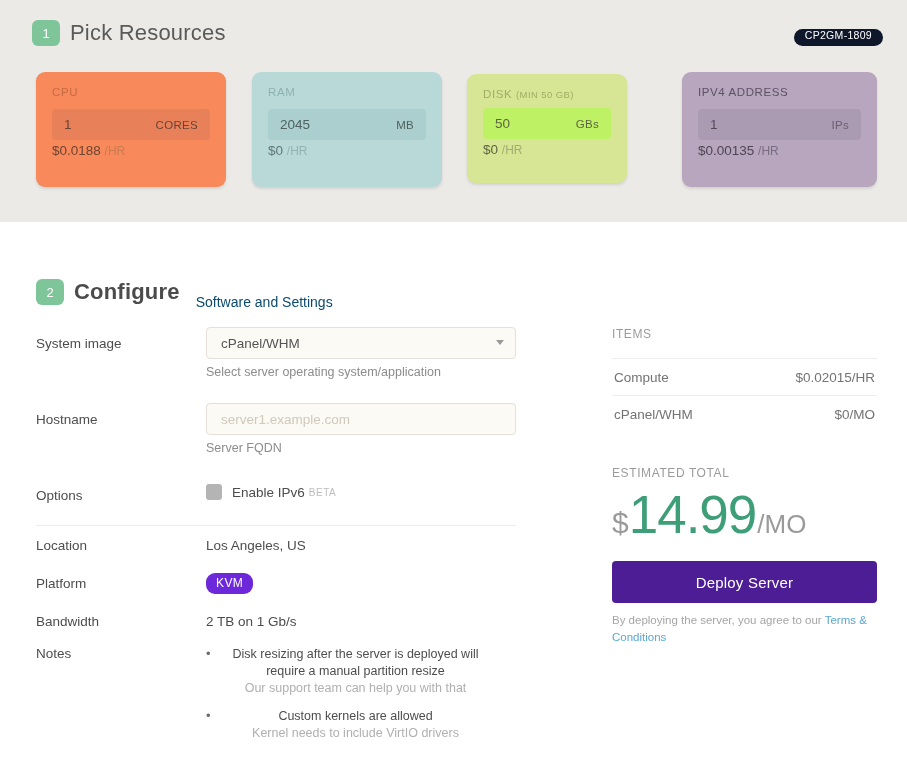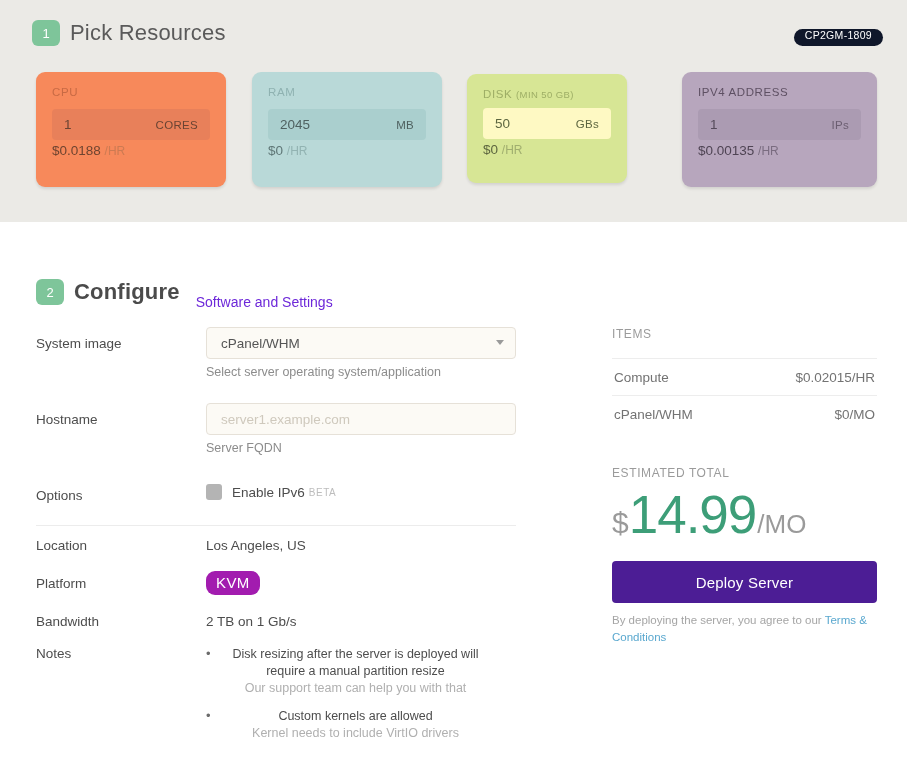--- a/index.html
+++ b/index.html
@@ -38,21 +38,21 @@
   }
   .step-title {
     font-size: 22px;
     color: #5a5a5a;
     font-weight: normal;
     letter-spacing: .2px;
   }
   .step-title.bold { font-weight: bold; color: #4b4b4b; }
   .step-sub {
     font-size: 14px;
-    color: #6d28d9;
+    color: #0c4a6e;
     margin-left: 6px;
     margin-top: 20px;
   }
 
   .plan-badge {
     position: absolute;
     right: 24px; top: 29px;
     background: #0f172a;
     color: #ffffff;
     font-size: 10.5px;
@@ -103,21 +103,21 @@
   .c-ram { left: 252px; top: 72px; width: 190px; height: 115px; background: #b9d9d8; }
   .c-ram .rlabel { color: #8fb2b1; }
   .c-ram .rfield { background: #aacfce; color: #4f6160; }
   .c-ram .rfield .unit { color: #4f6160; }
   .c-ram .rprice { color: #5f7777; }
   .c-ram .rprice .per { color: #92b3b2; }
 
   
   .c-disk { left: 467px; top: 74px; width: 160px; height: 109px; background: #d7e695; }
   .c-disk .rlabel { color: #9eae66; }
-  .c-disk .rfield { background: #fef9c3; color: #5d6640; margin-top: 8px; }
+  .c-disk .rfield { background: #bef264; color: #5d6640; margin-top: 8px; }
   .c-disk .rfield .unit { color: #5d6640; }
   .c-disk .rprice { color: #5d6640; }
   .c-disk .rprice .per { color: #a0ae6f; }
 
   
   .c-ip { left: 682px; top: 72px; width: 195px; height: 115px; background: #b7a6bd; }
   .c-ip .rlabel { color: #5e5063; }
   .c-ip .rfield { background: #ab9bb2; color: #554a5a; }
   .c-ip .rfield .unit { color: #6b5e71; }
   .c-ip .rprice { color: #4f4454; }
@@ -186,23 +186,23 @@
 
   .info-row {
     display: flex;
     align-items: center;
     height: 38px;
   }
   .info-label { width: 170px; font-size: 13.5px; color: #4d4d4d; }
   .info-value { font-size: 13.5px; color: #4d4d4d; text-align: center; }
   .kvm-badge {
     display: inline-block;
-    background: #a21caf;
+    background: #6d28d9;
     color: #ffffff;
-    font-size: 15px;
+    font-size: 12px;
     padding: 3px 10px 4px;
     border-radius: 9px;
     letter-spacing: .4px;
   }
   .notes-row { display: flex; align-items: flex-start; padding-top: 6px; }
   .notes-list { list-style: none; }
   .notes-list li {
     position: relative;
     padding-left: 14px;
     margin-bottom: 11px;

